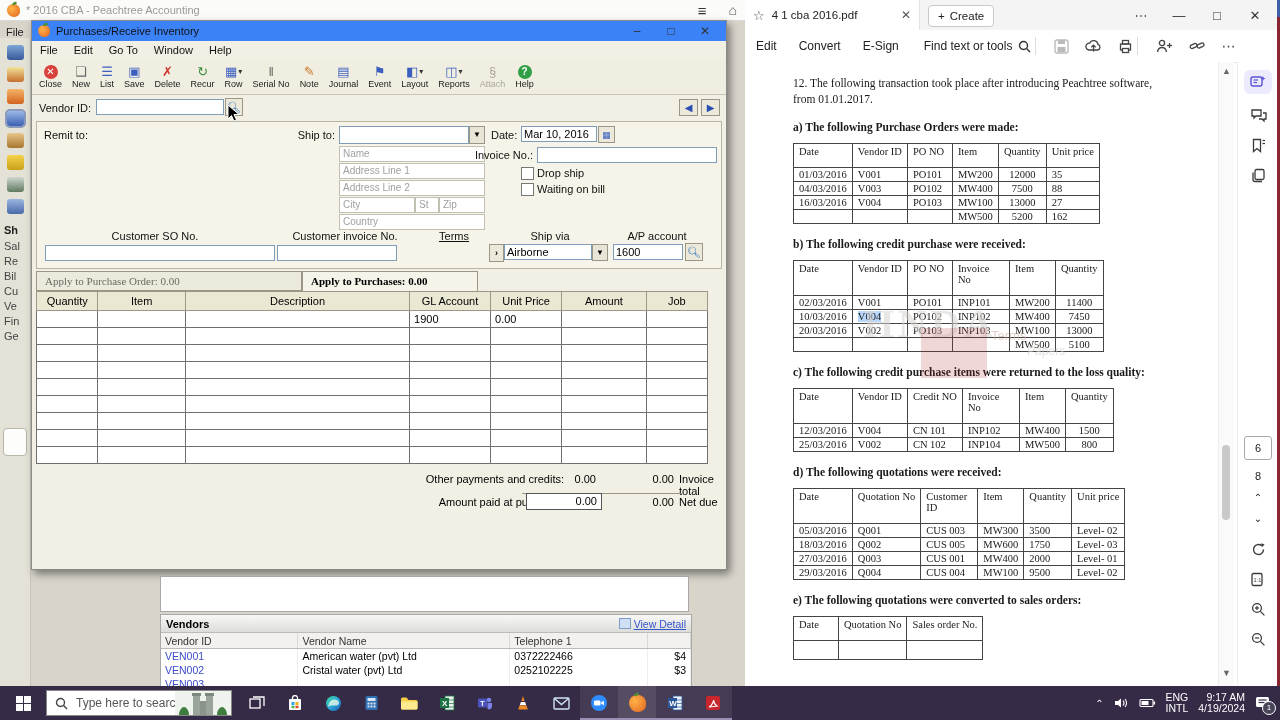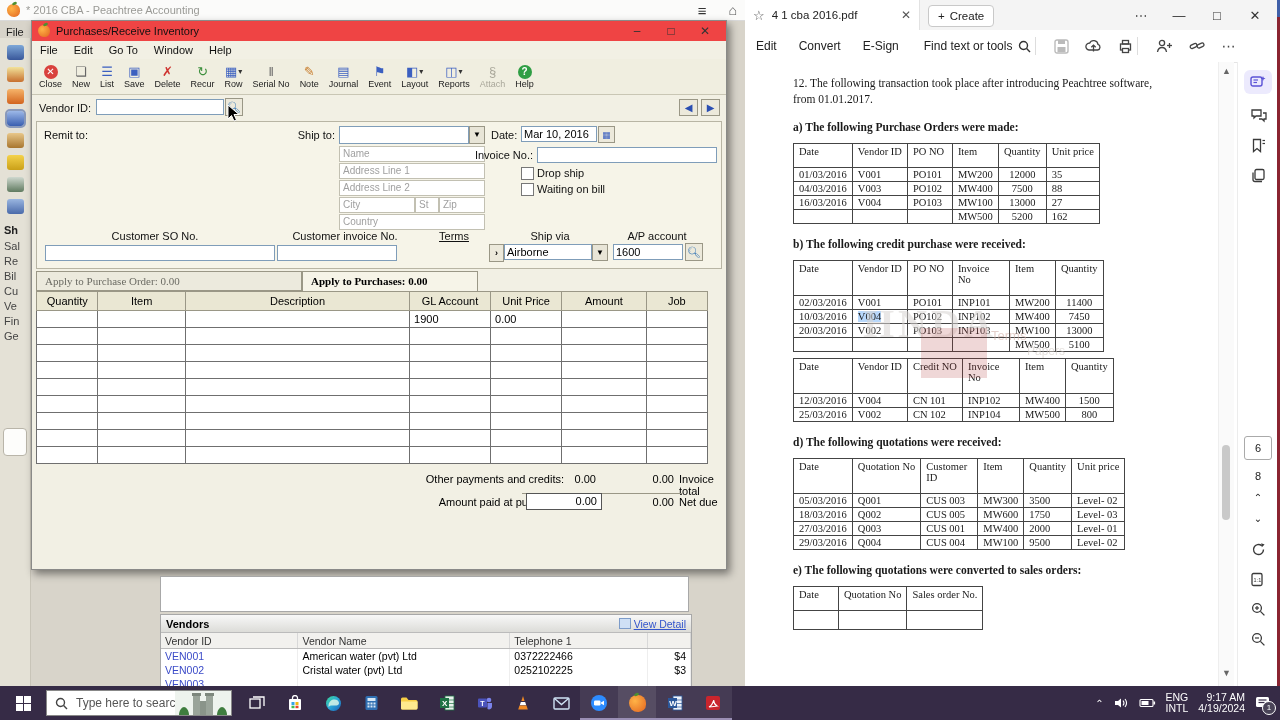--- a/index.html
+++ b/index.html
@@ -19,21 +19,21 @@
   .pt-filemenu{position:absolute;left:6px;top:26px;color:#222;}
   
   .pt-sidebar{position:absolute;left:0;top:38px;width:30px;height:648px;background:#e4e1d6;border-right:1px solid #c8c4b8;overflow:hidden;}
   .pt-navico{width:17px;height:15px;margin:7px auto 6px;border-radius:3px;position:relative;}
   .pt-navico.sel{outline:2px solid #8899bb;background:#dfe6f2;}
   .pt-sh{font-weight:bold;margin:10px 0 4px 4px;color:#222;}
   .pt-short{margin:3px 0 3px 4px;color:#444;}
   .pt-pill{width:22px;height:26px;background:#fdfdfb;border:1px solid #b9b5a9;border-radius:4px;margin:86px auto 0;}
   
   #pw{position:absolute;left:31px;top:20px;width:694px;height:548px;background:#f2f0e4;border:1px solid #8a8a88;box-shadow:3px 4px 8px rgba(0,0,0,.45);}
-  .pw-titlebar{position:absolute;left:0;top:0;width:100%;height:20px;background:#ef4444;border-bottom:1px solid #e0ded6;display:flex;align-items:center;}
+  .pw-titlebar{position:absolute;left:0;top:0;width:100%;height:20px;background:#3b82f6;border-bottom:1px solid #e0ded6;display:flex;align-items:center;}
   .pw-titlebar .peach-ico{margin:0 6px 0 6px;width:12px;height:12px;}
   .pw-title{font-size:11px;color:#111;}
   .pw-controls{position:absolute;right:4px;top:0;height:20px;display:flex;}
   .wbtn{width:34px;text-align:center;font-size:12px;color:#333;line-height:20px;}
   .pw-menubar{position:absolute;left:0;top:20px;width:100%;height:18px;display:flex;align-items:center;background:#f2f0e4;}
   .pw-menu{padding:0 8px;color:#111;}
   .pw-toolbar{position:absolute;left:0;top:38px;width:100%;height:36px;background:#f0eee0;border-bottom:1px solid #c9c6b4;display:flex;align-items:center;padding-left:2px;box-sizing:border-box;}
   .tbi{display:flex;flex-direction:column;align-items:center;justify-content:center;padding:0 5px;height:34px;}
   .tbi .g{font-size:13px;line-height:14px;height:14px;}
   .tbi .lbl{font-size:9px;color:#222;line-height:10px;}
@@ -654,20 +654,21 @@
                     <td></td>
                     <td></td>
                     <td></td>
                     <td>MW500</td>
                     <td class="al-c">5100</td>
                   </tr>
                 </tbody>
               </table>
             </div>
             <div>
+              <div class="ac-sec-label">c) The following credit purchase items were returned to the loss quality:</div>
               <table class="ac-table">
                 <thead>
                   <tr>
                     <th>Date</th>
                     <th>Vendor ID</th>
                     <th style="max-width: 46px; white-space: normal;">Credit NO</th>
                     <th style="max-width: 46px; white-space: normal;">Invoice No</th>
                     <th>Item</th>
                     <th>Quantity</th>
                   </tr>

